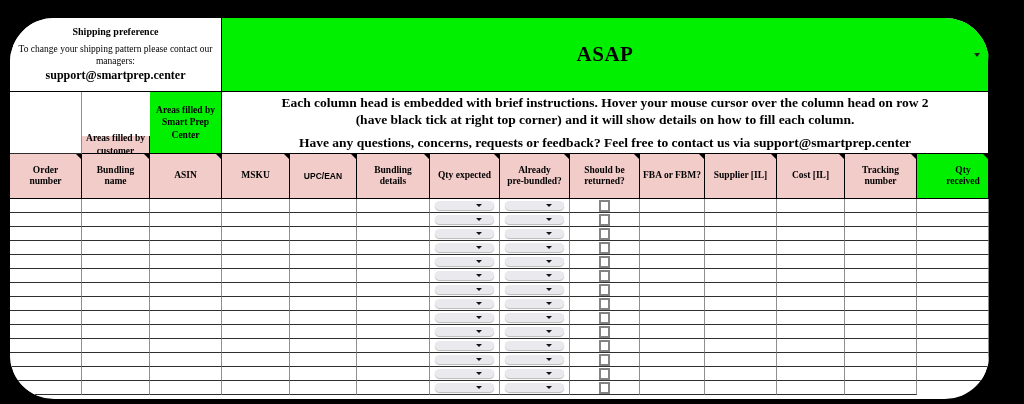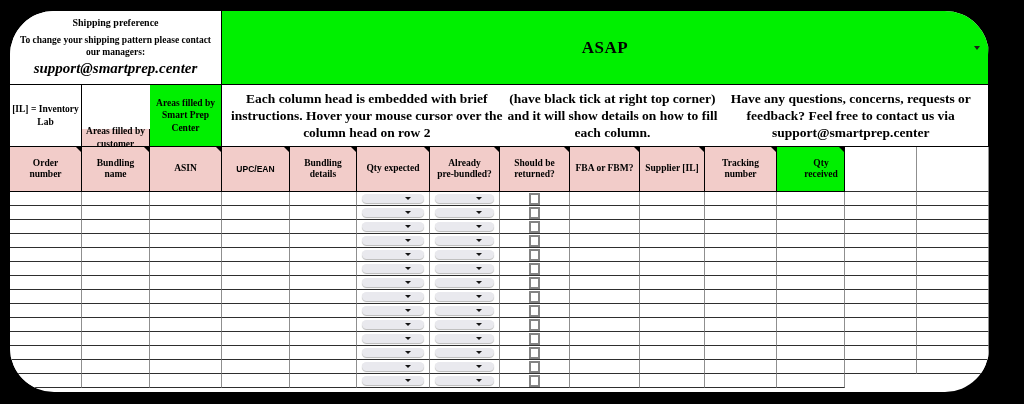--- a/index.html
+++ b/index.html
@@ -1,42 +1,42 @@
 <!DOCTYPE html>
 <html style="--pink: #f2ccc9; --green: #00f000; --chip: #e9e9ee;"><head>
 <meta charset="utf-8">
 <style>
   html,body{margin:0;padding:0;}
   body{width:1024px;height:404px;background:#000;overflow:hidden;
        font-family:"Liberation Serif",serif;}
   .canvas{position:relative;width:1024px;height:404px;background:#000;}
-  .frame{position:absolute;left:10px;top:11px;width:979px;height:381px;
+  .frame{position:absolute;left:10px;top:18px;width:979px;height:381px;
          background:#fff;border-radius:44px;overflow:hidden;}
   .sheet{display:grid;
          grid-template-columns:72px 68px 72px 68px 67px 73px 70px 70px 70px 65px 72px 68px 72px 72px;
          grid-template-rows:74px 62px 45px repeat(14,14px);}
   .cell{position:relative;display:flex;align-items:center;justify-content:center;
         text-align:center;border-right:1px solid #000;border-bottom:1px solid #000;
         box-sizing:border-box;background:#fff;}
   
   .ship{grid-row:1;grid-column:1/span 3;flex-direction:column;padding:3px 4px;}
   .ship-title{font-weight:bold;font-size:10px;margin-bottom:7px;}
-  .ship-note{font-weight:bold;font-size:9.5px;line-height:1.25;}
-  .ship-email{font-weight:bold;font-size:15px;line-height:1.25;font-style:italic;}
+  .ship-note{font-weight:normal;font-size:9.5px;line-height:1.25;}
+  .ship-email{font-weight:bold;font-size:12px;line-height:1.25;}
   .asap{grid-row:1;grid-column:4/span 11;background:var(--green);
-        font-weight:bold;font-size:17px;letter-spacing:.5px;}
+        font-weight:bold;font-size:21px;letter-spacing:.5px;}
   .dd-arrow{position:absolute;right:8px;top:50%;margin-top:-2px;width:0;height:0;
             border-left:3.5px solid transparent;border-right:3.5px solid transparent;
             border-top:4px solid #1c1c1c;}
   
   .r2{grid-row:2;font-weight:bold;font-size:9.5px;line-height:1.3;padding:2px;}
   .il{grid-column:1;}
   .cust{grid-column:2;background:var(--pink);margin-top:44px;}
   .prep{grid-column:3;background:var(--green);text-align:center;}
-  .instr{grid-column:4/span 11;flex-direction:row;font-weight:bold;
+  .instr{grid-column:4/span 11;flex-direction:column;font-weight:bold;
          font-size:13.5px;line-height:1.28;padding:2px 6px;}
   .instr-gap{height:9px;}
   
   .hcell{grid-row:3;background:var(--pink);font-weight:bold;font-size:9.5px;
          line-height:1.2;display:flex;align-items:center;justify-content:center;
          text-align:center;position:relative;box-sizing:border-box;padding:1px 3px;
          border-right:1px solid #000;border-bottom:1px solid #000;}
   .hcell.green{background:var(--green);padding-left:24px;}
   .hcell.sans{font-family:"Liberation Sans",sans-serif;font-size:8.5px;justify-content:center;}
   .hcell .lbl{white-space:pre-line;}
@@ -65,21 +65,20 @@
         <div class="ship-title">Shipping preference</div>
         <div class="ship-note">To change your shipping pattern please contact our managers:</div>
         <div class="ship-email">support@smartprep.center</div>
       </div>
 
       <div class="cell asap">
         <span>ASAP</span>
         <span class="dd-arrow"></span>
       </div>
 
-      <div class="cell r2 il">[IL] = Inventory Lab</div>
       <div class="cell r2 cust">Areas filled by customer</div>
       <div class="cell r2 prep">Areas filled by Smart Prep Center</div>
 
       <div class="cell r2 instr">
         <div>Each column head is embedded with brief instructions. Hover your mouse cursor over the column head on row 2</div>
         <div>(have black tick at right top corner) and it will show details on how to fill each column.</div>
         <div class="instr-gap"></div>
         <div>Have any questions, concerns, requests or feedback? Feel free to contact us via support@smartprep.center</div>
       </div>
 
@@ -90,20 +89,24 @@
         </div>
         <div class="hcell">
           <span class="lbl">Bundling
 name</span>
           <span class="tick"></span>
         </div>
         <div class="hcell">
           <span class="lbl">ASIN</span>
           <span class="tick"></span>
         </div>
+        <div class="hcell">
+          <span class="lbl">MSKU</span>
+          <span class="tick"></span>
+        </div>
         <div class="hcell sans">
           <span class="lbl">UPC/EAN</span>
           <span class="tick"></span>
         </div>
         <div class="hcell">
           <span class="lbl">Bundling
 details</span>
           <span class="tick"></span>
         </div>
         <div class="hcell">
@@ -119,20 +122,24 @@
           <span class="lbl">Should be
 returned?</span>
           <span class="tick"></span>
         </div>
         <div class="hcell">
           <span class="lbl">FBA or FBM?</span>
           <span class="tick"></span>
         </div>
         <div class="hcell">
           <span class="lbl">Supplier [IL]</span>
+          <span class="tick"></span>
+        </div>
+        <div class="hcell">
+          <span class="lbl">Cost [IL]</span>
           <span class="tick"></span>
         </div>
         <div class="hcell">
           <span class="lbl">Tracking
 number</span>
           <span class="tick"></span>
         </div>
         <div class="hcell green">
           <span class="lbl">Qty received</span>
           <span class="tick"></span>

